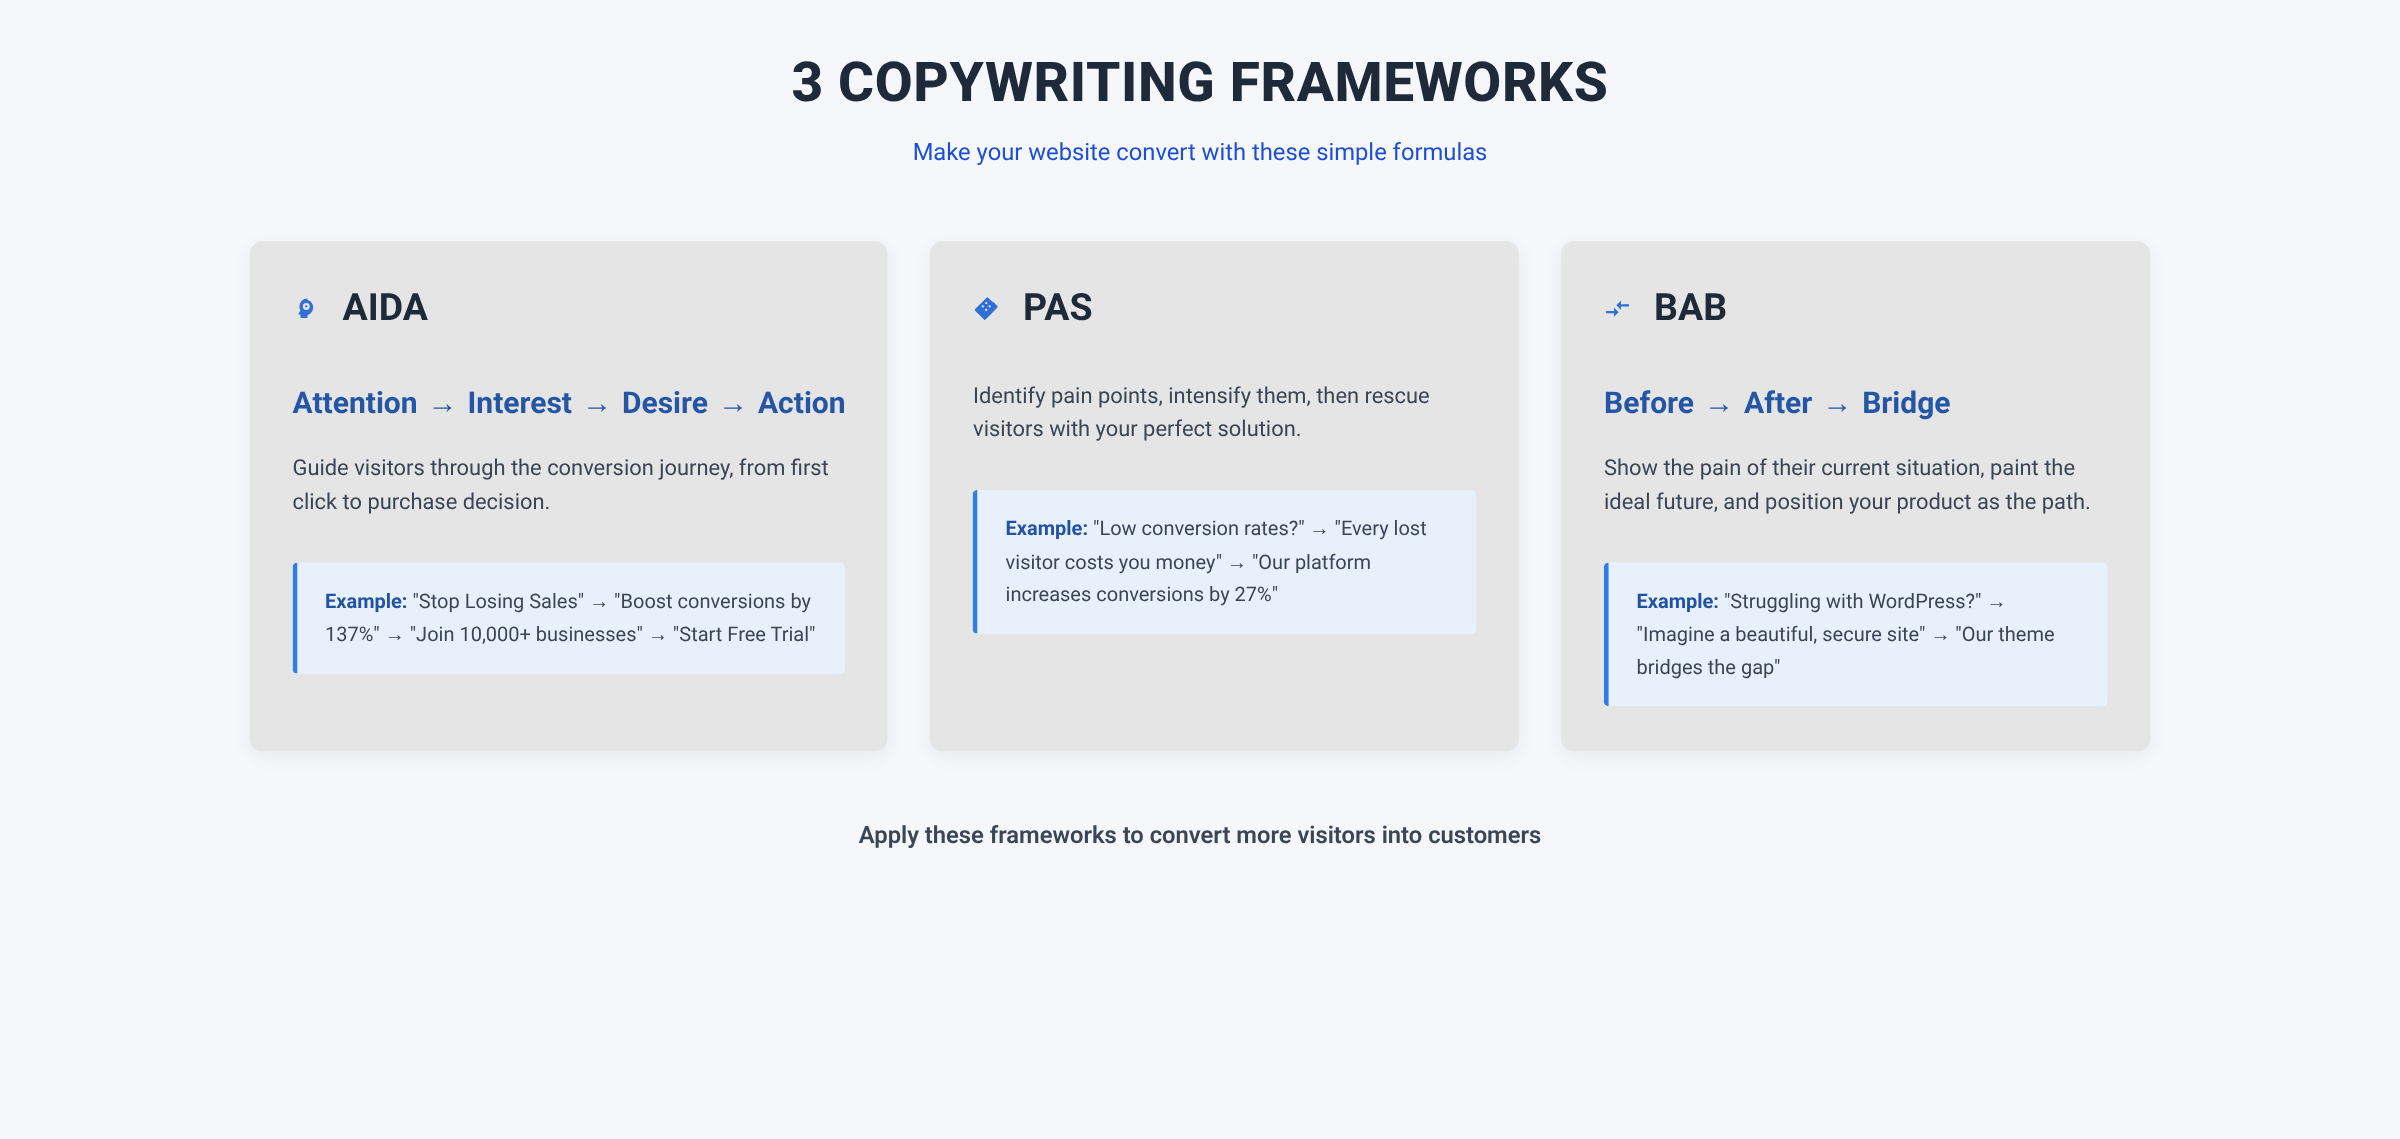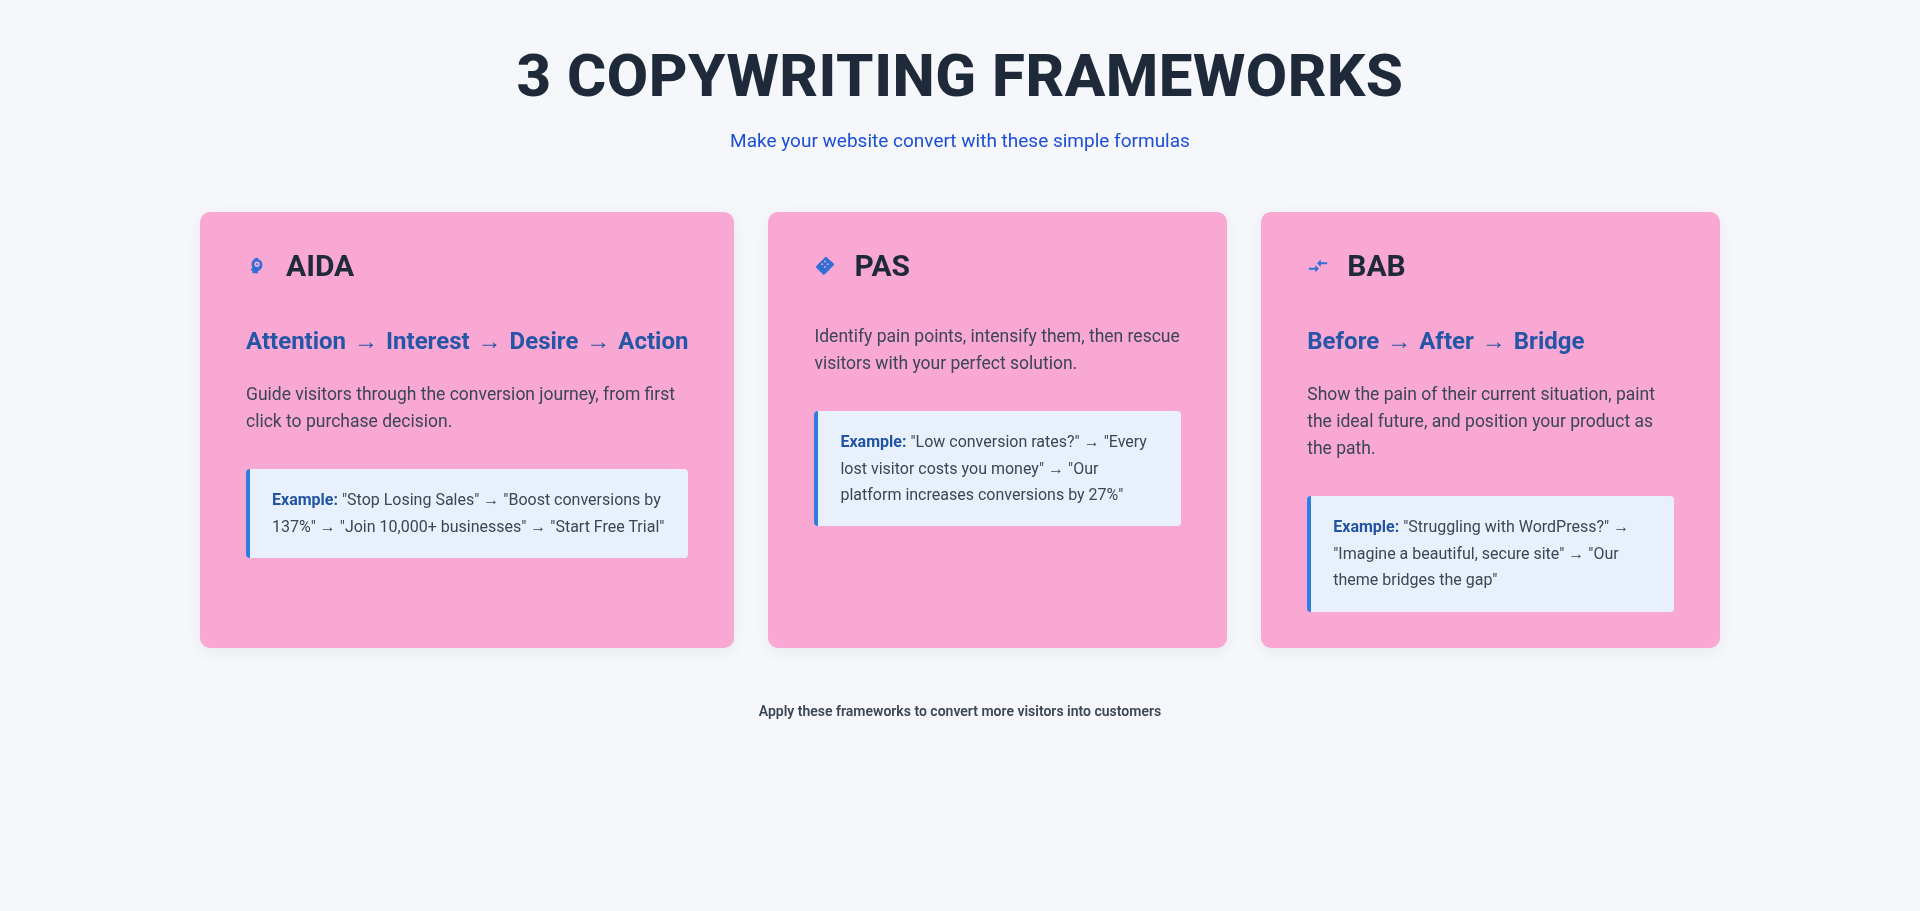--- a/index.html
+++ b/index.html
@@ -12,42 +12,42 @@
     background: #f5f7fa;
     color: #2c3e50;
     padding: 40px 50px;
   }
   .container {
     max-width: 1520px;
     margin: 0 auto;
   }
   .main-title {
     text-align: center;
-    font-size: 60px;
+    font-size: 44px;
     font-weight: 800;
     color: #1e2a3a;
     letter-spacing: 0.5px;
     margin-bottom: 18px;
   }
   .subtitle {
     text-align: center;
     font-size: 19px;
     color: #1d4ed8;
     margin-bottom: 60px;
   }
   .cards {
     display: grid;
     grid-template-columns: repeat(3, 1fr);
     gap: 34px;
     margin-bottom: 55px;
   }
   .card {
-    background: #f9a8d4;
+    background: #e5e5e5;
     border-radius: 10px;
-    padding: 36px 46px;
+    padding: 36px 34px;
     box-shadow: 0 4px 16px rgba(0,0,0,0.06);
   }
   .card-header {
     display: flex;
     align-items: center;
     gap: 18px;
     margin-bottom: 40px;
   }
   .card-icon {
     width: 22px;
@@ -94,21 +94,21 @@
     font-size: 16px;
     line-height: 1.65;
     color: #3a4556;
   }
   .example-label {
     font-weight: 700;
     color: #2253a3;
   }
   .footer-text {
     text-align: center;
-    font-size: 14px;
+    font-size: 19px;
     font-weight: 600;
     color: #3a4556;
   }
 </style>
 </head>
 <body>
 
 <div class="container">
 
   <h1 class="main-title">3 COPYWRITING FRAMEWORKS</h1>

